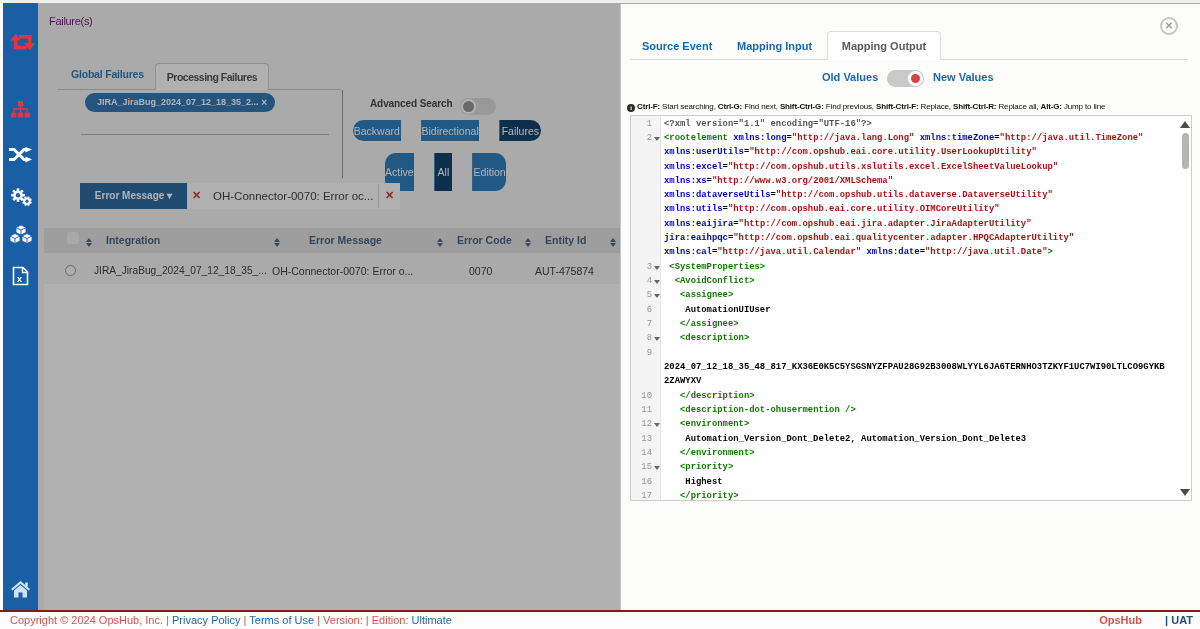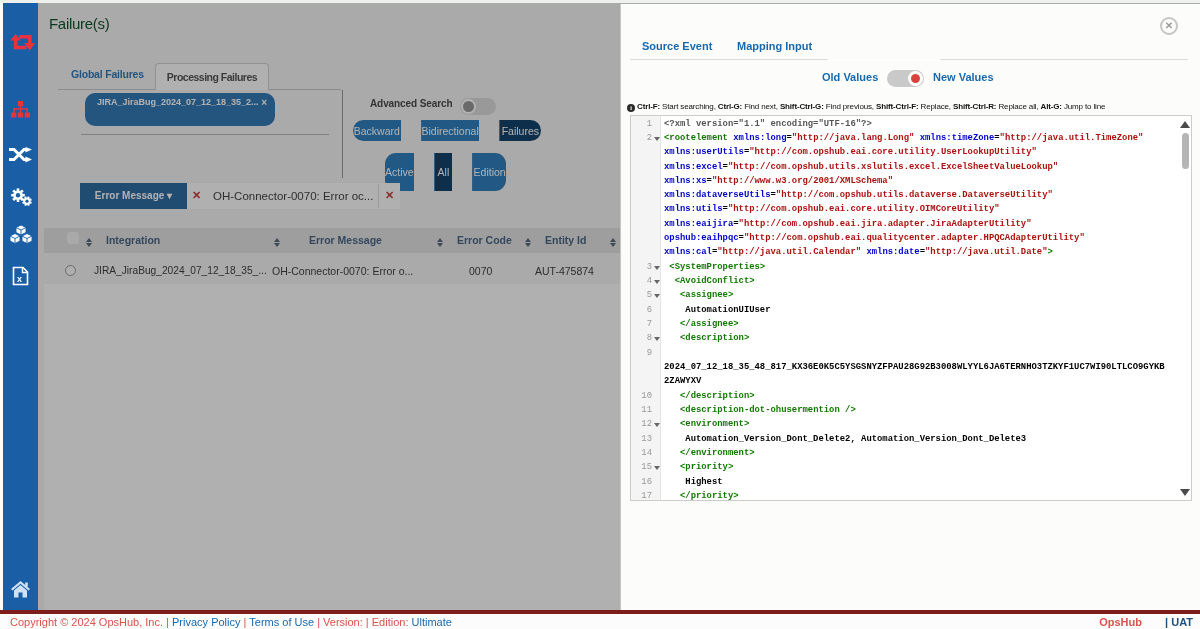--- a/index.html
+++ b/index.html
@@ -13,31 +13,31 @@
 #topline { left:620px; top:3px; width:580px; height:1px; background:#c9ccc9; }
 
 
 #sidebar { left:3px; top:3px; width:35px; height:607px; background:#1a5fa5; }
 .sbi { position:absolute; left:0; width:35px; text-align:center; }
 
 
 #main { left:38px; top:3px; width:1162px; height:608px; background:#f4f4f4; }
 #overlay { left:38px; top:3px; width:1162px; height:608px; background:rgba(0,0,0,0.30); z-index:5; }
 
-#title { left:11px; top:12px; font-size:15px; color:#14532d; letter-spacing:-0.3px; }
+#title { left:11px; top:12px; font-size:11px; color:#701a75; letter-spacing:-0.3px; }
 
 
 #tabline { left:20px; top:86px; width:283px; height:1px; background:#c8c8c8; }
 #gf { left:33px; top:65px; font-size:10.5px; font-weight:bold; color:#337ab7; letter-spacing:-0.2px; }
 #atab { left:117px; top:60px; width:114px; height:27px; background:#fdfdfd;
   border:1px solid #d0d0d0; border-bottom:none; border-radius:4px 4px 0 0;
   font-size:10.5px; font-weight:bold; color:#555; text-align:center; line-height:26px; letter-spacing:-0.5px; }
 
 
-#chip { left:47px; top:90px; width:190px; height:33px; background:#337ab7; border-radius:10px;
+#chip { left:47px; top:90px; width:190px; height:19px; background:#337ab7; border-radius:10px;
   color:#fff; font-size:9px; font-weight:bold; line-height:19px; padding-left:12px; }
 #chip .x { position:absolute; right:8px; top:0; font-weight:bold; font-size:10px; }
 
 #hr1 { left:43px; top:131px; width:248px; height:1px; background:#b5b5b5; }
 #vline { left:304px; top:87px; width:1px; height:88px; background:#9a9a9a; }
 
 
 #advtxt { left:332px; top:95px; font-size:10px; font-weight:bold; color:#4a4a4a; letter-spacing:-0.1px; }
 #tg1 { left:422px; top:95px; width:36px; height:17px; background:#dcdcdc; border-radius:9px; }
 #tg1 .knob { position:absolute; left:1px; top:1px; width:15px; height:15px; border-radius:50%;
@@ -113,21 +113,21 @@
 
 
 #sbup { left:1180px; top:116px; width:0; height:0; border:5px solid transparent;
   border-bottom:7px solid #4a4a4a; z-index:12; }
 #sbdn { left:1180px; top:489px; width:0; height:0; border:5px solid transparent;
   border-top:7px solid #4a4a4a; z-index:12; }
 #sbthumb { left:1182px; top:133px; width:7px; height:36px; background:#b5b5b5; border-radius:4px; z-index:12; }
 
 
 #footer { left:0px; top:610px; width:1200px; height:19px; background:#fcfcfc;
-  border-top:4px solid #7f1d1d; font-size:11px; z-index:20; }
+  border-top:2px solid #7f1d1d; font-size:11px; z-index:20; }
 #footer .l { position:absolute; left:10px; top:2px; }
 #footer .r { position:absolute; right:7px; top:2px; font-weight:bold; }
 .red { color:#d9534f; }
 .blu { color:#1769ae; }
 .nav { color:#1f4f7c;padding-left:20px; }
 </style>
 </head>
 <body>
 <div id="stage">
   <div class="abs" id="topstrip"></div>
@@ -252,20 +252,21 @@
     <div class="rcell" style="left:497px;">AUT-475874</div>
   </div>
 
   <div class="abs" id="overlay"></div>
 
   <div class="abs" id="panel"></div>
   <div class="abs" id="closebtn">✕</div>
   <div class="ptab" style="left:642px;">Source Event</div>
   <div class="ptab" style="left:737px;">Mapping Input</div>
   <div class="abs" id="ptabline"></div>
+  <div class="abs" id="ptabact">Mapping Output</div>
   <div class="abs" id="ptabcover"></div>
   <div class="abs" id="oldv">Old Values</div>
   <div class="abs" id="tg2">
       <div class="knob"></div>
     </div>
   <div class="abs" id="newv">New Values</div>
   <div class="abs" id="hint"><span class="i">i</span> <b>Ctrl-F:</b> Start searching, <b>Ctrl-G:</b> Find next, <b>Shift-Ctrl-G:</b> Find previous, <b>Shift-Ctrl-F:</b> Replace, <b>Shift-Ctrl-R:</b> Replace all, <b>Alt-G:</b> Jump to line</div>
 
   <div class="abs" id="editor">
 <div id="gutter"></div>
@@ -273,21 +274,21 @@
 <div class="crow" style="top:2.5px;"><span class="meta">&lt;?xml version="1.1" encoding="UTF-16"?&gt;</span></div>
 <div class="ln" style="top:16.8px;">2</div>
 <div class="fold" style="top:20.8px;"></div>
 <div class="crow" style="top:16.8px;"><span class="tag">&lt;rootelement</span> <span class="attr">xmlns:long</span>=<span class="str">"http://java.lang.Long"</span> <span class="attr">xmlns:timeZone</span>=<span class="str">"http://java.util.TimeZone"</span></div>
 <div class="crow" style="top:31.1px;"><span class="attr">xmlns:userUtils</span>=<span class="str">"http://com.opshub.eai.core.utility.UserLookupUtility"</span></div>
 <div class="crow" style="top:45.5px;"><span class="attr">xmlns:excel</span>=<span class="str">"http://com.opshub.utils.xslutils.excel.ExcelSheetValueLookup"</span></div>
 <div class="crow" style="top:59.8px;"><span class="attr">xmlns:xs</span>=<span class="str">"http://www.w3.org/2001/XMLSchema"</span></div>
 <div class="crow" style="top:74.1px;"><span class="attr">xmlns:dataverseUtils</span>=<span class="str">"http://com.opshub.utils.dataverse.DataverseUtility"</span></div>
 <div class="crow" style="top:88.4px;"><span class="attr">xmlns:utils</span>=<span class="str">"http://com.opshub.eai.core.utility.OIMCoreUtility"</span></div>
 <div class="crow" style="top:102.7px;"><span class="attr">xmlns:eaijira</span>=<span class="str">"http://com.opshub.eai.jira.adapter.JiraAdapterUtility"</span></div>
-<div class="crow" style="top:117.1px;"><span class="attr">opshub:eaihpqc</span>=<span class="str">"http://com.opshub.eai.qualitycenter.adapter.HPQCAdapterUtility"</span></div>
+<div class="crow" style="top:117.1px;"><span class="attr">jira:eaihpqc</span>=<span class="str">"http://com.opshub.eai.qualitycenter.adapter.HPQCAdapterUtility"</span></div>
 <div class="crow" style="top:131.4px;"><span class="attr">xmlns:cal</span>=<span class="str">"http://java.util.Calendar"</span> <span class="attr">xmlns:date</span>=<span class="str">"http://java.util.Date"</span><span class="tag">&gt;</span></div>
 <div class="ln" style="top:145.7px;">3</div>
 <div class="fold" style="top:149.7px;"></div>
 <div class="crow" style="top:145.7px;"> <span class="tag">&lt;SystemProperties&gt;</span></div>
 <div class="ln" style="top:160.0px;">4</div>
 <div class="fold" style="top:164.0px;"></div>
 <div class="crow" style="top:160.0px;">  <span class="tag">&lt;AvoidConflict&gt;</span></div>
 <div class="ln" style="top:174.3px;">5</div>
 <div class="fold" style="top:178.3px;"></div>
 <div class="crow" style="top:174.3px;text-align:right;">   <span class="tag">&lt;assignee&gt;</span></div>

